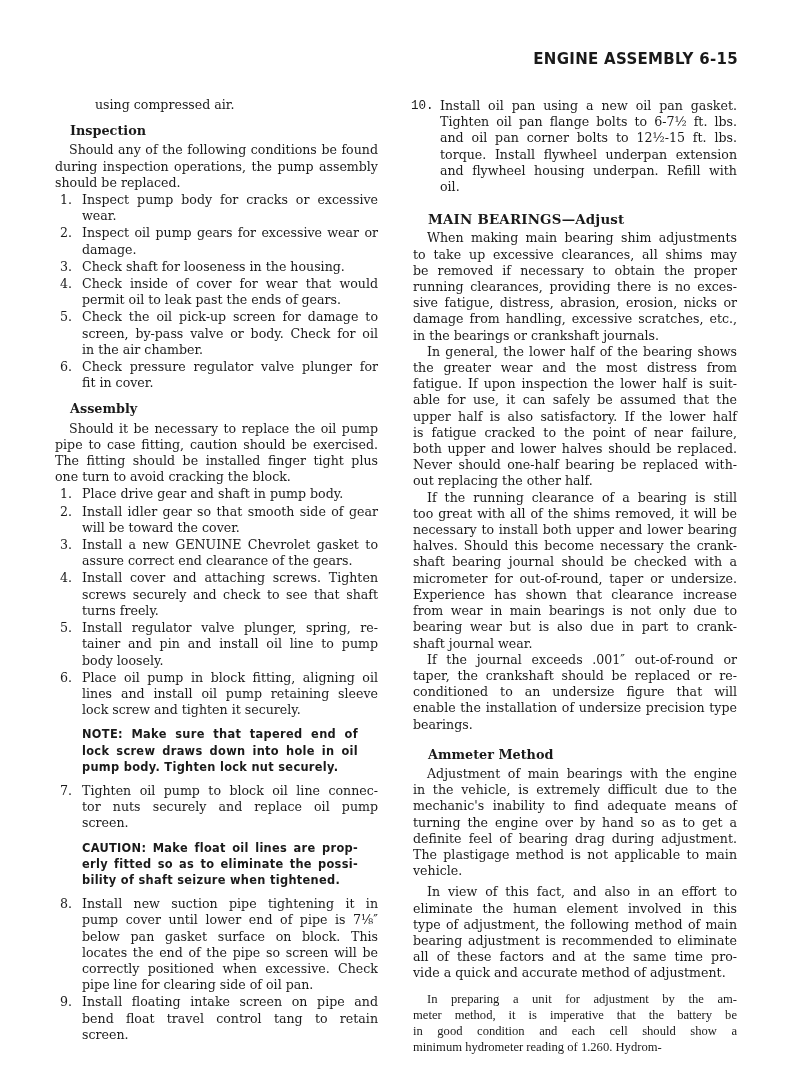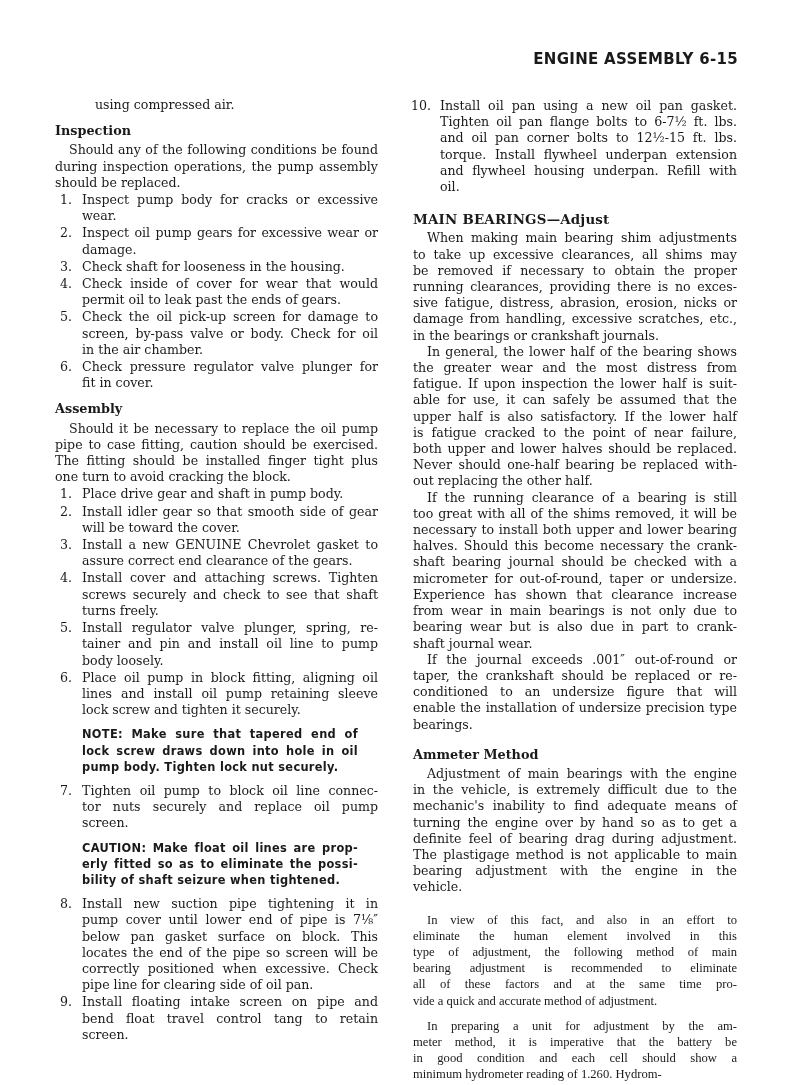--- a/index.html
+++ b/index.html
@@ -7,25 +7,25 @@
     .page-header {
       position: absolute; top: 50px; right: 52px;
       font-family: "DejaVu Sans", sans-serif; font-weight: bold; font-size: 15px; letter-spacing: 0.3px;
     }
     .col { position: absolute; top: 97px; font-family: "DejaVu Serif", serif; font-size: 12.6px; line-height: 16.2px; }
     .col-left { left: 55px; width: 323px; }
     .col-right { left: 413px; width: 324px; }
     .line { display: block; text-align: justify; text-align-last: justify; white-space: nowrap; }
     .line.last { text-align-last: left; }
     .para { margin: 0 0 0 0; }
-    .heading { font-weight: bold; font-size: 12.8px; margin-top: 10px; margin-bottom: 3px; }
+    .heading { font-weight: bold; font-size: 12.8px; margin-top: 10px; margin-bottom: 3px; margin-left: 15px; }
     .heading.big { font-size: 13.4px; letter-spacing: 0.2px; }
     .item { position: relative; padding-left: 27px; margin-top: 1px; }
     .item .num { position: absolute; left: 5px; top: 0; }
-    .item .num.two { left: -2px; }
+    .item .num.two { left: -2px; font-family: Liberation Mono, monospace; }
     .note {
       font-family: "DejaVu Sans", sans-serif; font-weight: bold; font-size: 11.4px; line-height: 16.2px;
       padding-left: 27px; padding-right: 20px; margin: 8px 0 8px 0; letter-spacing: 0.3px;
     }
   </style>
 </head>
 <body>
 
 <div class="page-header">ENGINE ASSEMBLY 6-15</div>
 
@@ -210,24 +210,23 @@
 
   <div class="heading" style="margin-top:14px;">Ammeter Method</div>
   <div>
       <div class="para">
         <span class="line" style="padding-left: 14px;">Adjustment of main bearings with the engine</span>
         <span class="line">in the vehicle, is extremely difficult due to the</span>
         <span class="line">mechanic's inability to find adequate means of</span>
         <span class="line">turning the engine over by hand so as to get a</span>
         <span class="line">definite feel of bearing drag during adjustment.</span>
         <span class="line">The plastigage method is not applicable to main</span>
-        <span class="line">bearing adjustment with the engine in the</span>
         <span class="line last">vehicle.</span>
       </div>
-      <div class="para" style="margin-top: 16px; font-family: Liberation Serif, serif;">
+      <div class="para" style="margin-top: 5px;">
         <span class="line" style="padding-left: 14px;">In view of this fact, and also in an effort to</span>
         <span class="line">eliminate the human element involved in this</span>
         <span class="line">type of adjustment, the following method of main</span>
         <span class="line">bearing adjustment is recommended to eliminate</span>
         <span class="line">all of these factors and at the same time pro-</span>
         <span class="line last">vide a quick and accurate method of adjustment.</span>
       </div>
       <div class="para" style="margin-top: 9px; font-family: Liberation Serif, serif;">
         <span class="line" style="padding-left: 14px;">In preparing a unit for adjustment by the am-</span>
         <span class="line">meter method, it is imperative that the battery be</span>

